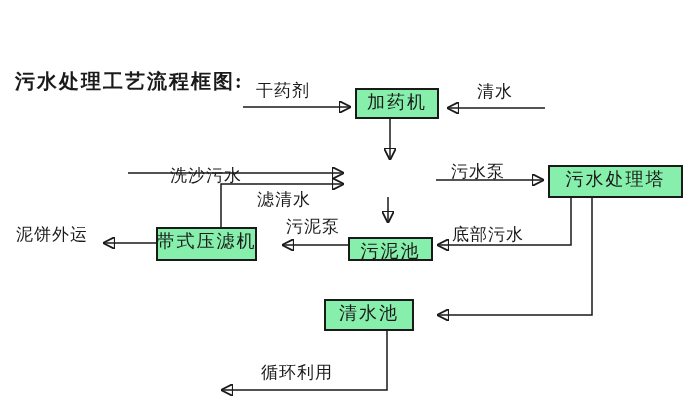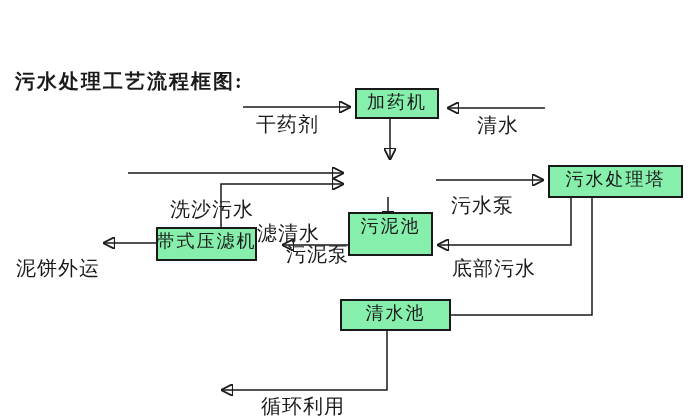--- a/index.html
+++ b/index.html
@@ -21,43 +21,42 @@
     position:absolute;
     border:2px solid #1a1a1a;
     background:#86efac;
     display:flex;align-items:flex-start;justify-content:center;
     font-size:18px;letter-spacing:2px;
     box-sizing:border-box;
     white-space:nowrap;
   }
   .flow-label{
     position:absolute;
-    font-size:20px;letter-spacing:1px;
+    font-size:17px;letter-spacing:1px;
     white-space:nowrap;
     background:transparent;
-    margin-top:32px;
   }
   svg.wires{position:absolute;left:0;top:0;width:700px;height:420px;}
   svg.wires path, svg.wires polyline{
     fill:none;stroke:#1a1a1a;stroke-width:1.5;
   }
   
   #n-dosing      {left:355px;top:88px; width:84px; height:31px;}
   #n-sewagepool  {left:348px;top:164px;width:88px; height:33px;}
   #n-tower       {left:548px;top:165px;width:135px;height:33px;}
-  #n-sludgepool  {left:348px;top:212px;width:85px; height:44px;}
+  #n-sludgepool  {left:348px;top:237px;width:85px; height:24px;}
   #n-beltpress   {left:156px;top:227px;width:101px;height:34px;}
-  #n-cleanpool   {left:340px;top:299px;width:111px; height:32px;}
+  #n-cleanpool   {left:324px;top:299px;width:90px; height:32px;}
   
   #l-dryagent    {left:256px;top:79px;}
   #l-cleanwater  {left:477px;top:80px;font-family:Liberation Mono, monospace;}
   #l-sandsewage  {left:170px;top:164px;text-align:center;}
   #l-sewagepump  {left:451px;top:160px;}
   #l-filteredwater{left:257px;top:188px;}
-  #l-sludgepump  {left:286px;top:209px;}
+  #l-sludgepump  {left:286px;top:215px;}
   #l-bottomsewage{left:452px;top:223px;}
   #l-mudcake     {left:16px; top:223px;}
   #l-recycle     {left:261px;top:361px;}
 </style>
 </head>
 <body>
 
 <div class="canvas">
 
   <div class="page-title">污水处理工艺流程框图:</div>

